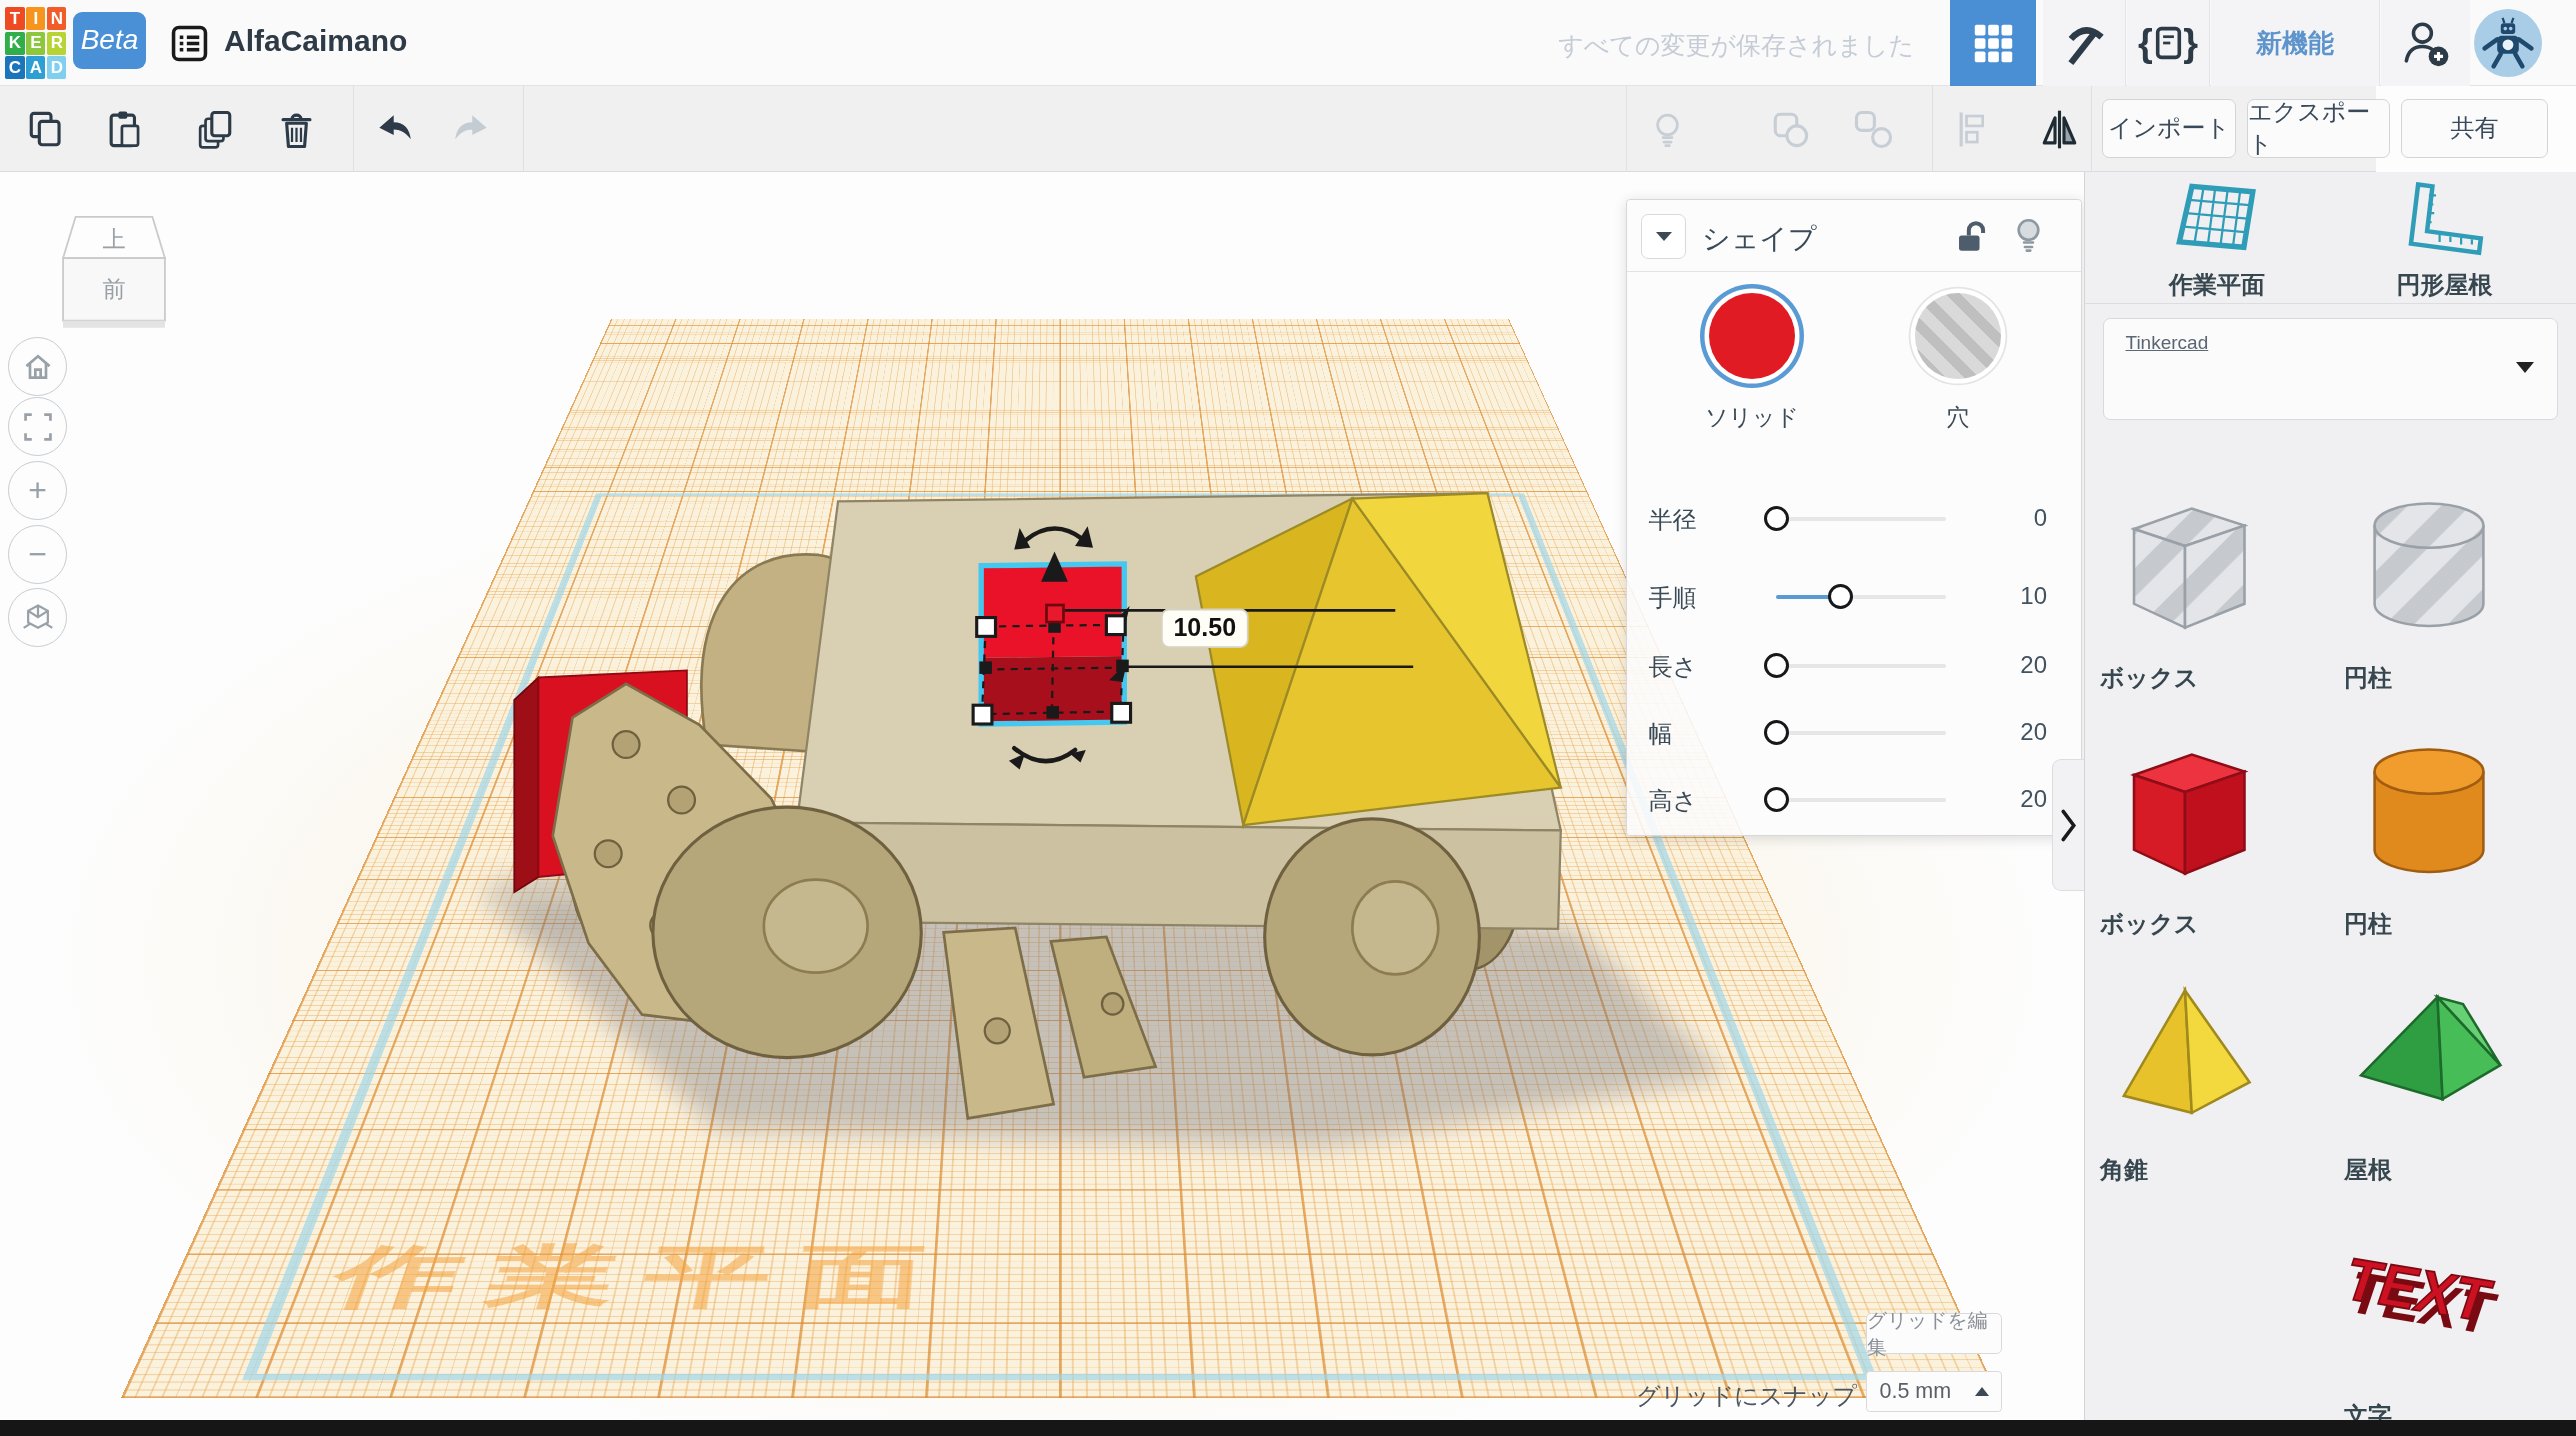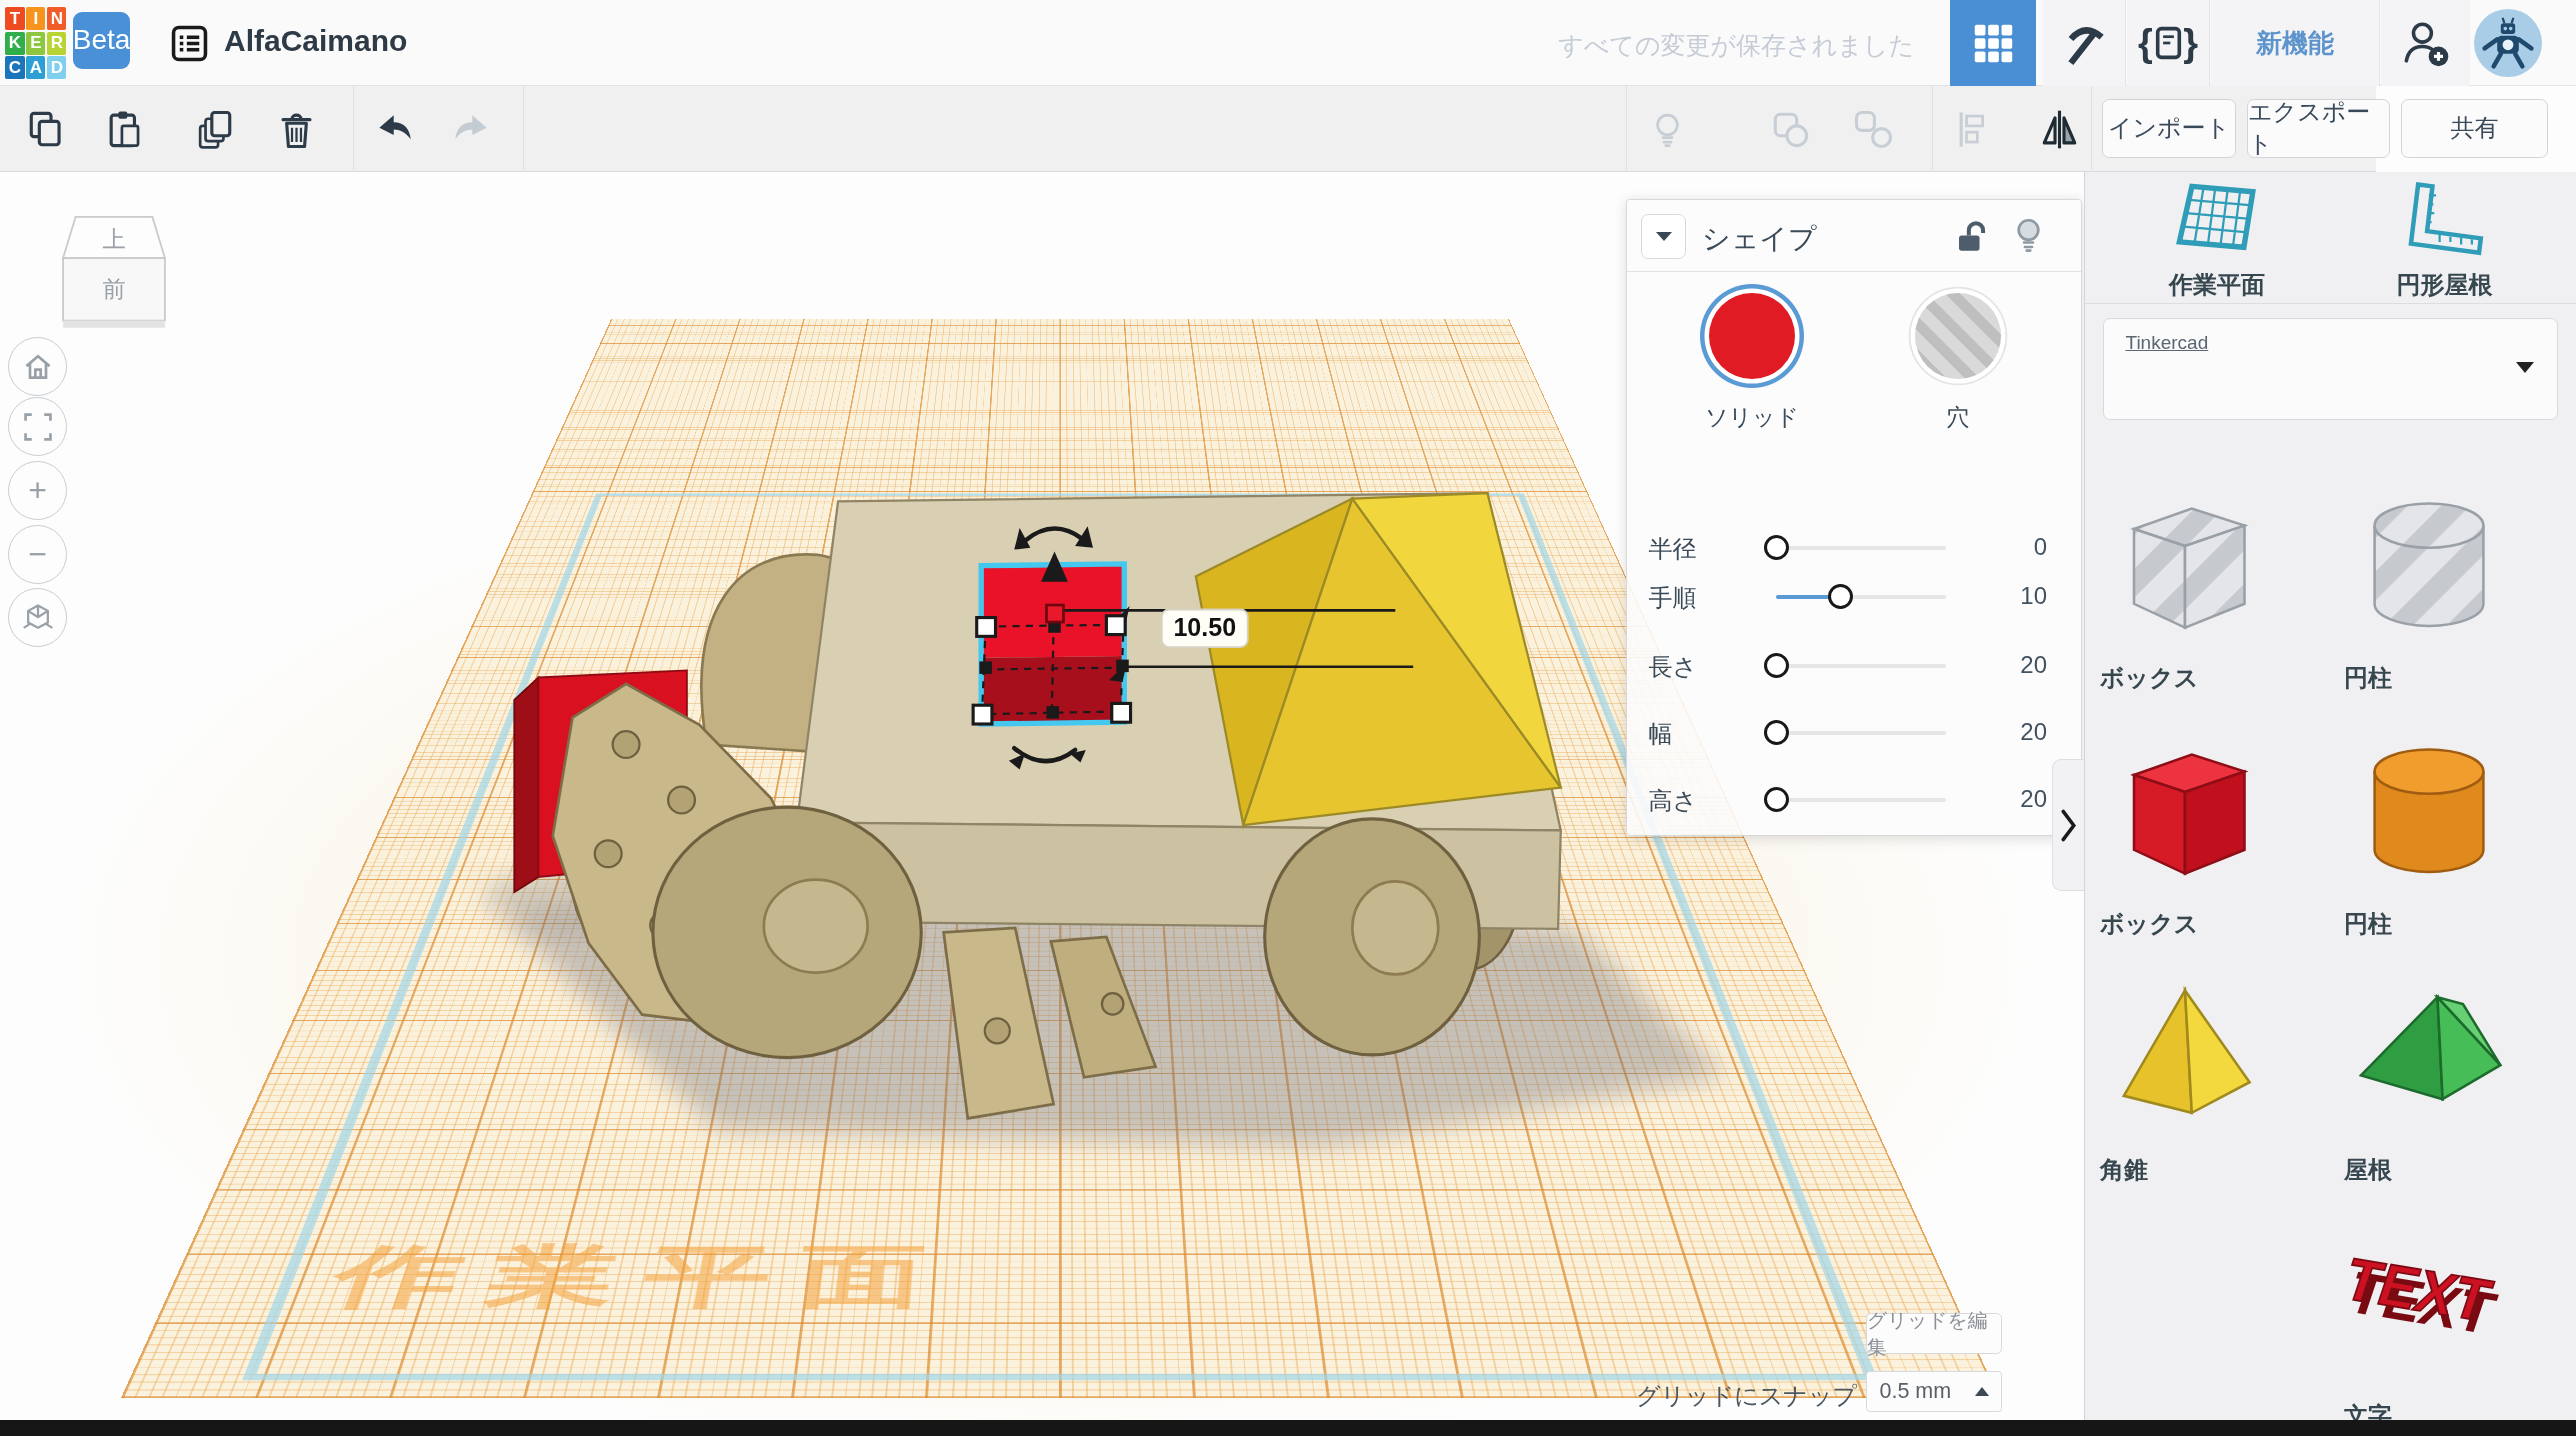--- a/index.html
+++ b/index.html
@@ -11,23 +11,23 @@
     background:#fafafb; border-bottom:0.9px solid #e2e3e6; z-index:50; }
   .logo { position:absolute; left:5.4px; top:7.2px; width:61px; height:72px;
     display:grid; grid-template-columns:repeat(3,1fr); grid-template-rows:repeat(3,1fr); gap:1.8px; }
   .logo span { display:flex; align-items:center; justify-content:center;
     color:#fff; font-weight:bold; font-size:17px; border-radius:1.8px; }
   .logo span:nth-child(1){background:#ef4b23;} .logo span:nth-child(2){background:#f7941d;}
   .logo span:nth-child(3){background:#f15c29;} .logo span:nth-child(4){background:#2fae4a;}
   .logo span:nth-child(5){background:#8dc63f;} .logo span:nth-child(6){background:#b6d433;}
   .logo span:nth-child(7){background:#1b75bb;} .logo span:nth-child(8){background:#2e9fd4;}
   .logo span:nth-child(9){background:#7fd0ef;}
-  .beta-btn { position:absolute; left:73px; top:11.6px; width:57px; height:57px;
+  .beta-btn { position:absolute; left:73px; top:11.6px; width:73px; height:57px;
     background:#4a90d6; color:#fff; font-size:28px; border-radius:9px;
-    display:flex; align-items:center; justify-content:center; }
+    display:flex; align-items:center; justify-content:center;font-style:italic; }
   .doc-icon { position:absolute; left:170px; top:24px; }
   .doc-title { position:absolute; left:224px; top:24px; font-size:30px; font-weight:bold; color:#2e3b47; }
   .save-status { position:absolute; right:662px; top:29px; font-size:25px; color:#c5ccd6; }
   .tb-btn { position:absolute; top:0; height:86px; display:flex; align-items:center;
     justify-content:center; background:#f4f4f6; }
   .tb-div { position:absolute; top:0; width:0.9px; height:86px; background:#e2e3e6; }
   #btn-blocks { left:1950px; width:86px; background:#4a8fd3; }
   #btn-pick   { left:2043px; width:82px; }
   #btn-code   { left:2127px; width:82px; gap:1.8px; }
   #btn-new    { left:2211px; width:168px; font-size:26px; font-weight:bold; color:#5e94cc; }
@@ -427,21 +427,21 @@
     </div>
     <div class="mat" style="left:58px">
       <div class="mat-circle mat-solid"></div>
       <div class="mat-label">ソリッド</div>
     </div>
     <div class="mat" style="left:264px">
       <div class="mat-circle mat-hole"></div>
       <div class="mat-label">穴</div>
     </div>
 
-    <div class="slider-row" style="top:324px">
+    <div class="slider-row" style="top:295px">
       <span class="sl-label">半径</span>
       <div class="sl-track">
           <div class="sl-knob" style="left:-12.5px"></div>
         </div>
       <span class="sl-value">0</span>
     </div>
     <div class="slider-row" style="top:373px">
       <span class="sl-label">手順</span>
       <div class="sl-track">
           <div class="sl-fill" style="width:64px"></div>

